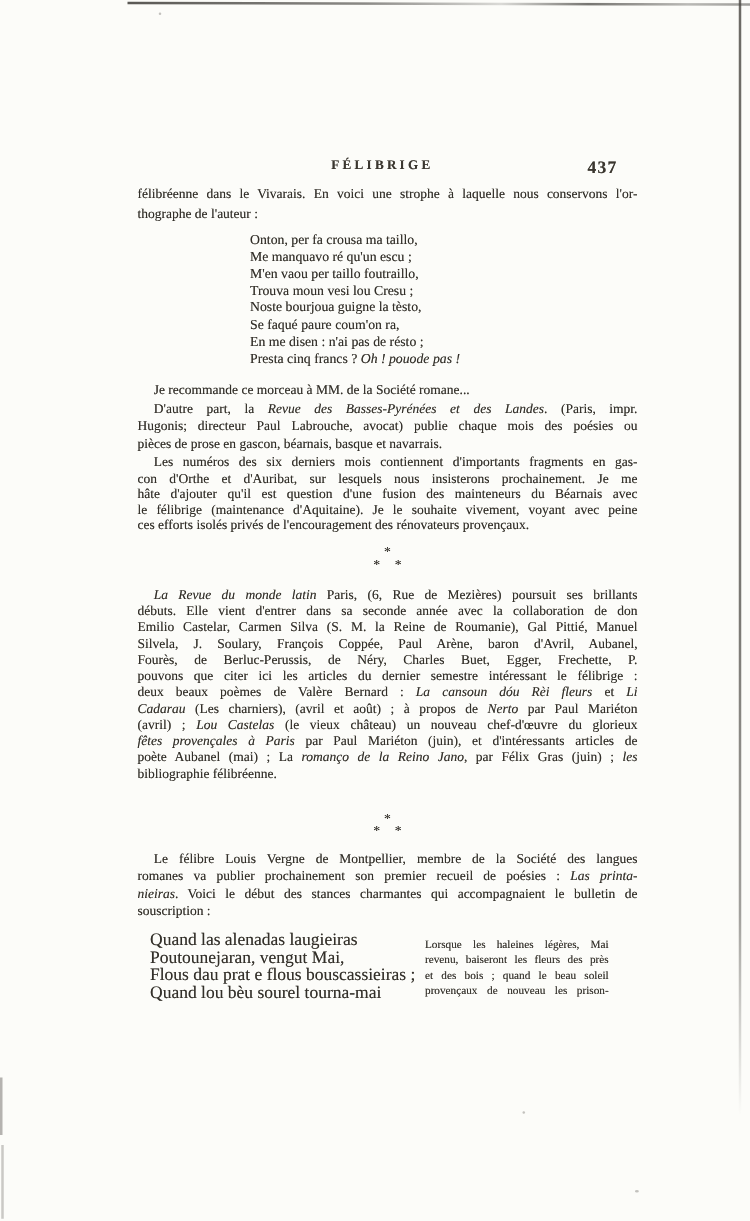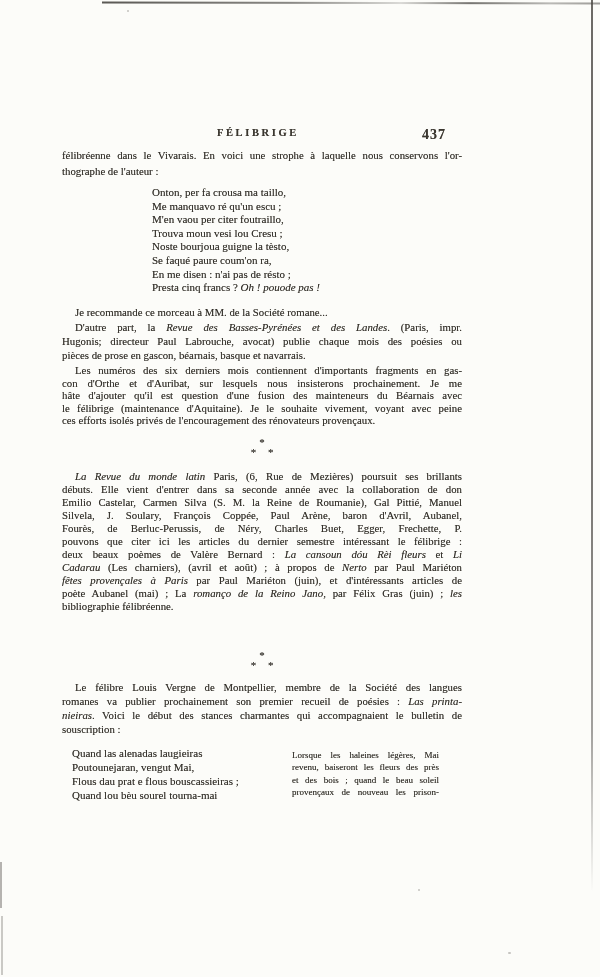--- a/index.html
+++ b/index.html
@@ -10,42 +10,42 @@
   body{background:var(--paper);}
   .page{
     position:relative;
     width:600px;height:977px;
     background:var(--paper);
     color:var(--ink);
     font-family:"Liberation Serif","DejaVu Serif",serif;
     overflow:hidden;
     text-shadow:0 0 .35px rgba(50,45,38,.55);
   }
-  .block{position:absolute;}
+  .block{position:absolute;margin-left:48px;}
   .tline{white-space:nowrap;}
   .body-text{font-size:10.8px;line-height:13.5px;width:400px;}
   .lh15 .tline{line-height:15.5px;}
   .lh14 .tline{line-height:14px;}
   .lh13 .tline{line-height:13px;}
   .lh125 .tline{line-height:12.6px;}
   .just .tline{text-align:justify;text-align-last:justify;}
   .just .tline:last-child{text-align-last:left;}
   .just-all .tline{text-align:justify;text-align-last:justify;}
   .indent .tline:first-child{text-indent:13px;}
   .header-row{top:127px;left:62px;width:400px;height:16px;}
   .running-title{
     position:absolute;left:155px;top:0;
     font-size:10.5px;letter-spacing:2.6px;font-weight:bold;color:#3a362f;
   }
   .page-number{
     position:absolute;right:16px;top:0;
     font-size:14px;letter-spacing:1px;font-weight:bold;color:#3a362f;
   }
   .poem{font-size:11px;line-height:13.6px;}
-  .stanza-left{font-size:11px;line-height:14px;}
+  .stanza-left{font-size:14px;line-height:14px;}
   .stanza-right{font-size:9px;line-height:12.4px;width:147px;}
   .sep{left:62px;width:400px;text-align:center;font-size:11px;color:#2f2c27;}
   .sep .s-top{line-height:10px;}
   .sep .s-bottom{line-height:11px;word-spacing:9px;}
   
   .art{position:absolute;pointer-events:none;}
   .art-top{
     top:2px;left:102px;width:498px;height:2px;
     background:linear-gradient(90deg,
       rgba(62,60,56,.85), rgba(62,60,56,.6) 38%,
@@ -83,21 +83,21 @@
   </div>
 
   <div class="block body-text lh15 just" style="top:148px;left:62px;">
       <div class="tline">félibréenne dans le Vivarais. En voici une strophe à laquelle nous conservons l'or-</div>
       <div class="tline">thographe de l'auteur :</div>
     </div>
 
   <div class="block poem" style="top:186px;left:152px;">
       <div class="tline">Onton, per fa crousa ma taillo,</div>
       <div class="tline">Me manquavo ré qu'un escu ;</div>
-      <div class="tline">M'en vaou per citer foutraillo,</div>
+      <div class="tline">M'en vaou per taillo foutraillo,</div>
       <div class="tline">Trouva moun vesi lou Cresu ;</div>
       <div class="tline">Noste bourjoua guigne la tèsto,</div>
       <div class="tline">Se faqué paure coum'on ra,</div>
       <div class="tline">En me disen : n'ai pas de résto ;</div>
       <div class="tline">Presta cinq francs ? <i>Oh ! pouode pas !</i></div>
     </div>
 
   <div class="block body-text lh14 indent" style="top:305px;left:62px;">
       <div class="tline">Je recommande ce morceau à MM. de la Société romane...</div>
     </div>
@@ -123,20 +123,21 @@
 
   <div class="block body-text lh13 just indent" style="top:470px;left:62px;">
       <div class="tline"><i>La Revue du monde latin</i> Paris, (6, Rue de Mezières) poursuit ses brillants</div>
       <div class="tline">débuts. Elle vient d'entrer dans sa seconde année avec la collaboration de don</div>
       <div class="tline">Emilio Castelar, Carmen Silva (S. M. la Reine de Roumanie), Gal Pittié, Manuel</div>
       <div class="tline">Silvela, J. Soulary, François Coppée, Paul Arène, baron d'Avril, Aubanel,</div>
       <div class="tline">Fourès, de Berluc-Perussis, de Néry, Charles Buet, Egger, Frechette, P.</div>
       <div class="tline">pouvons que citer ici les articles du dernier semestre intéressant le félibrige :</div>
       <div class="tline">deux beaux poèmes de Valère Bernard : <i>La cansoun dóu Rèi fleurs</i> et <i>Li</i></div>
       <div class="tline"><i>Cadarau</i> (Les charniers), (avril et août) ; à propos de <i>Nerto</i> par Paul Mariéton</div>
+      <div class="tline">(avril) ; <i>Lou Castelas</i> (le vieux château) un nouveau chef-d'œuvre du glorieux</div>
       <div class="tline"><i>fêtes provençales à Paris</i> par Paul Mariéton (juin), et d'intéressants articles de</div>
       <div class="tline">poète Aubanel (mai) ; La <i>romanço de la Reino Jano</i>, par Félix Gras (juin) ; <i>les</i></div>
       <div class="tline">bibliographie félibréenne.</div>
     </div>
 
   <div class="block sep" style="top:650px;">
     <div class="s-top">*</div>
     <div class="s-bottom">* *</div>
   </div>
 

